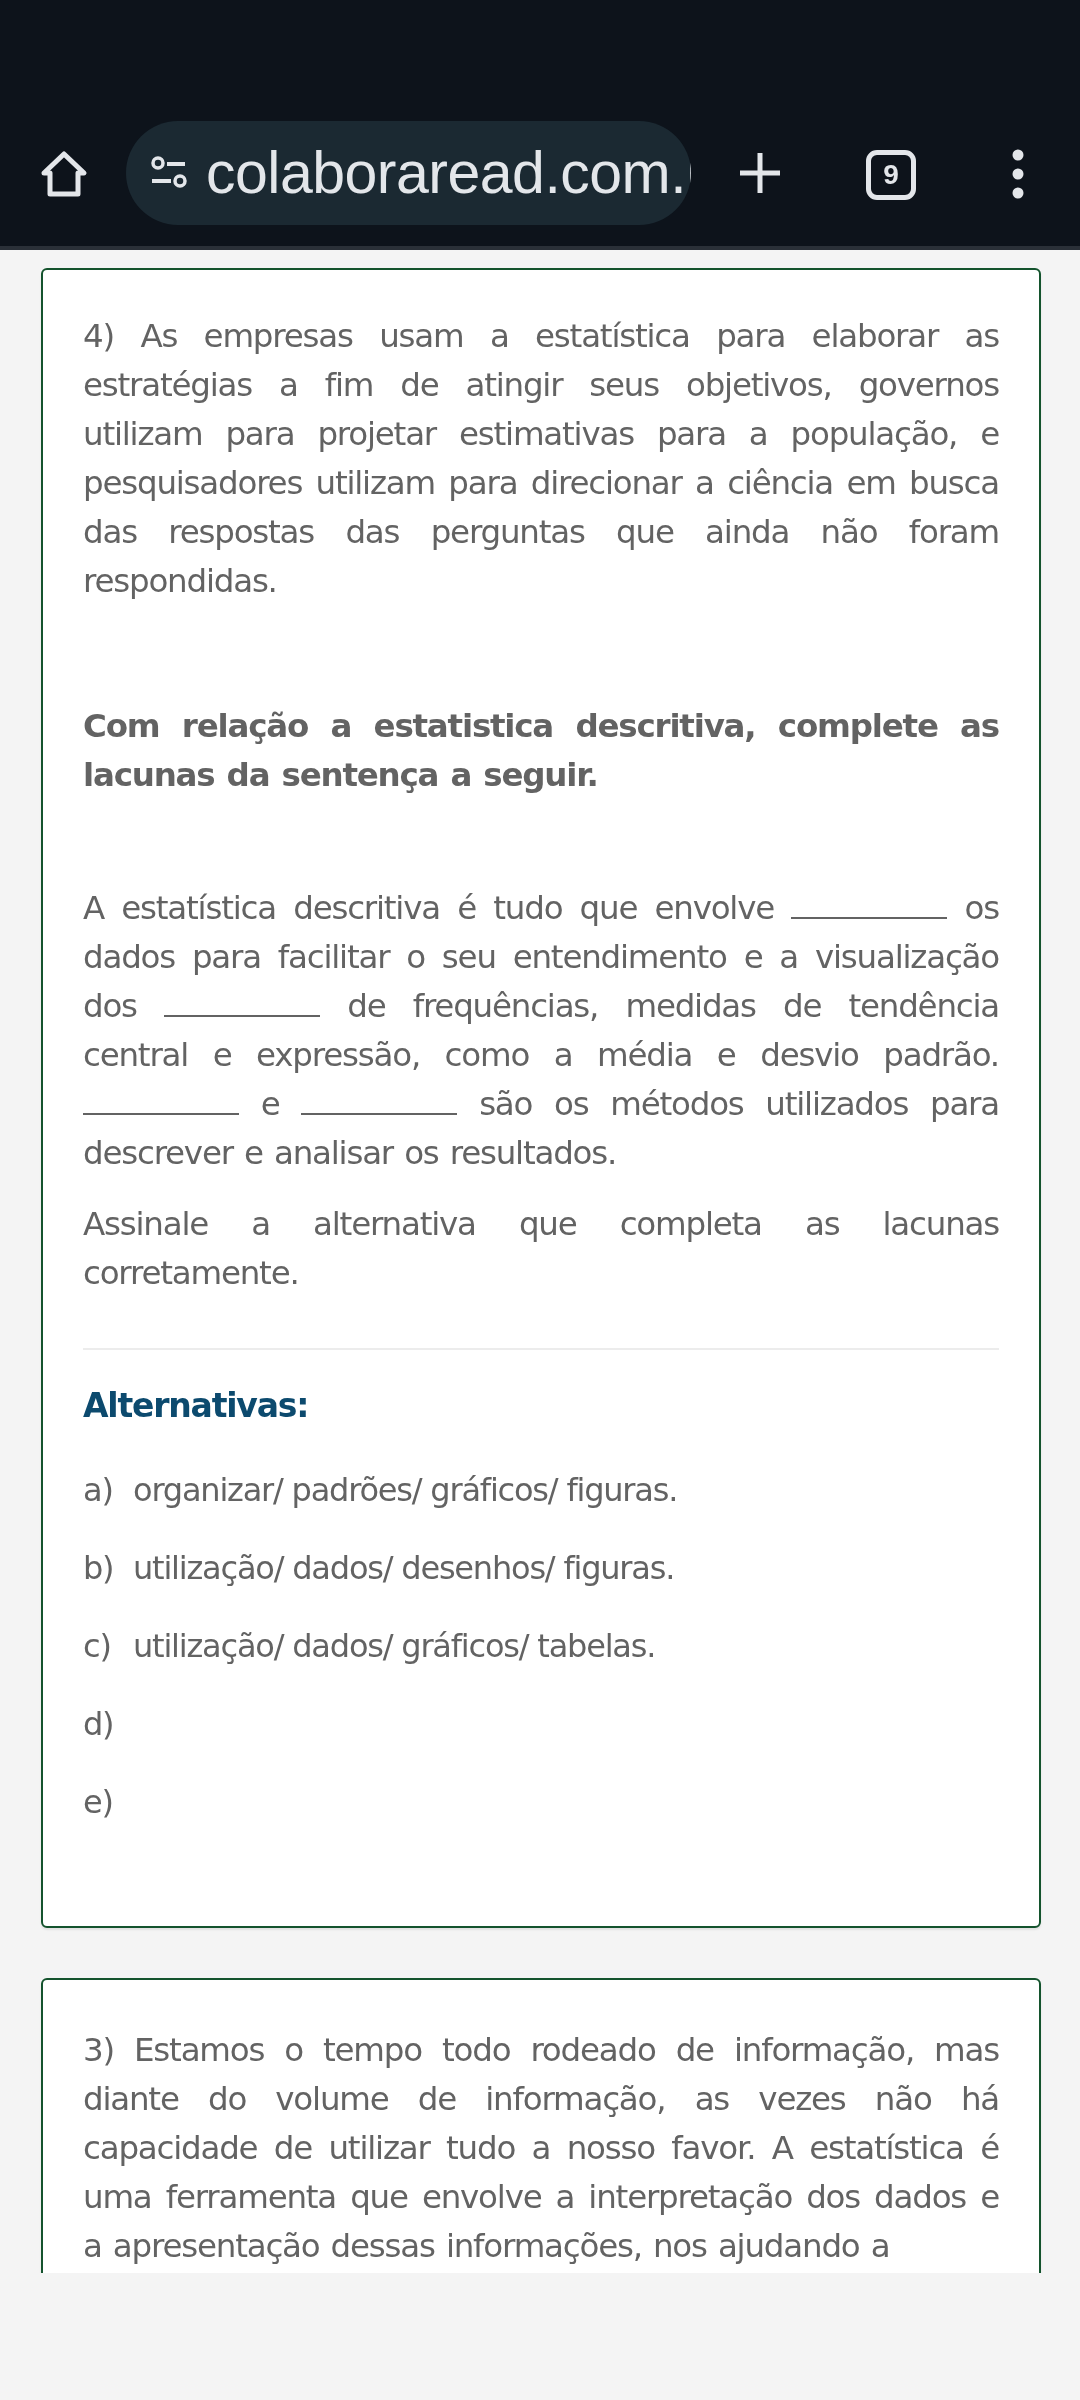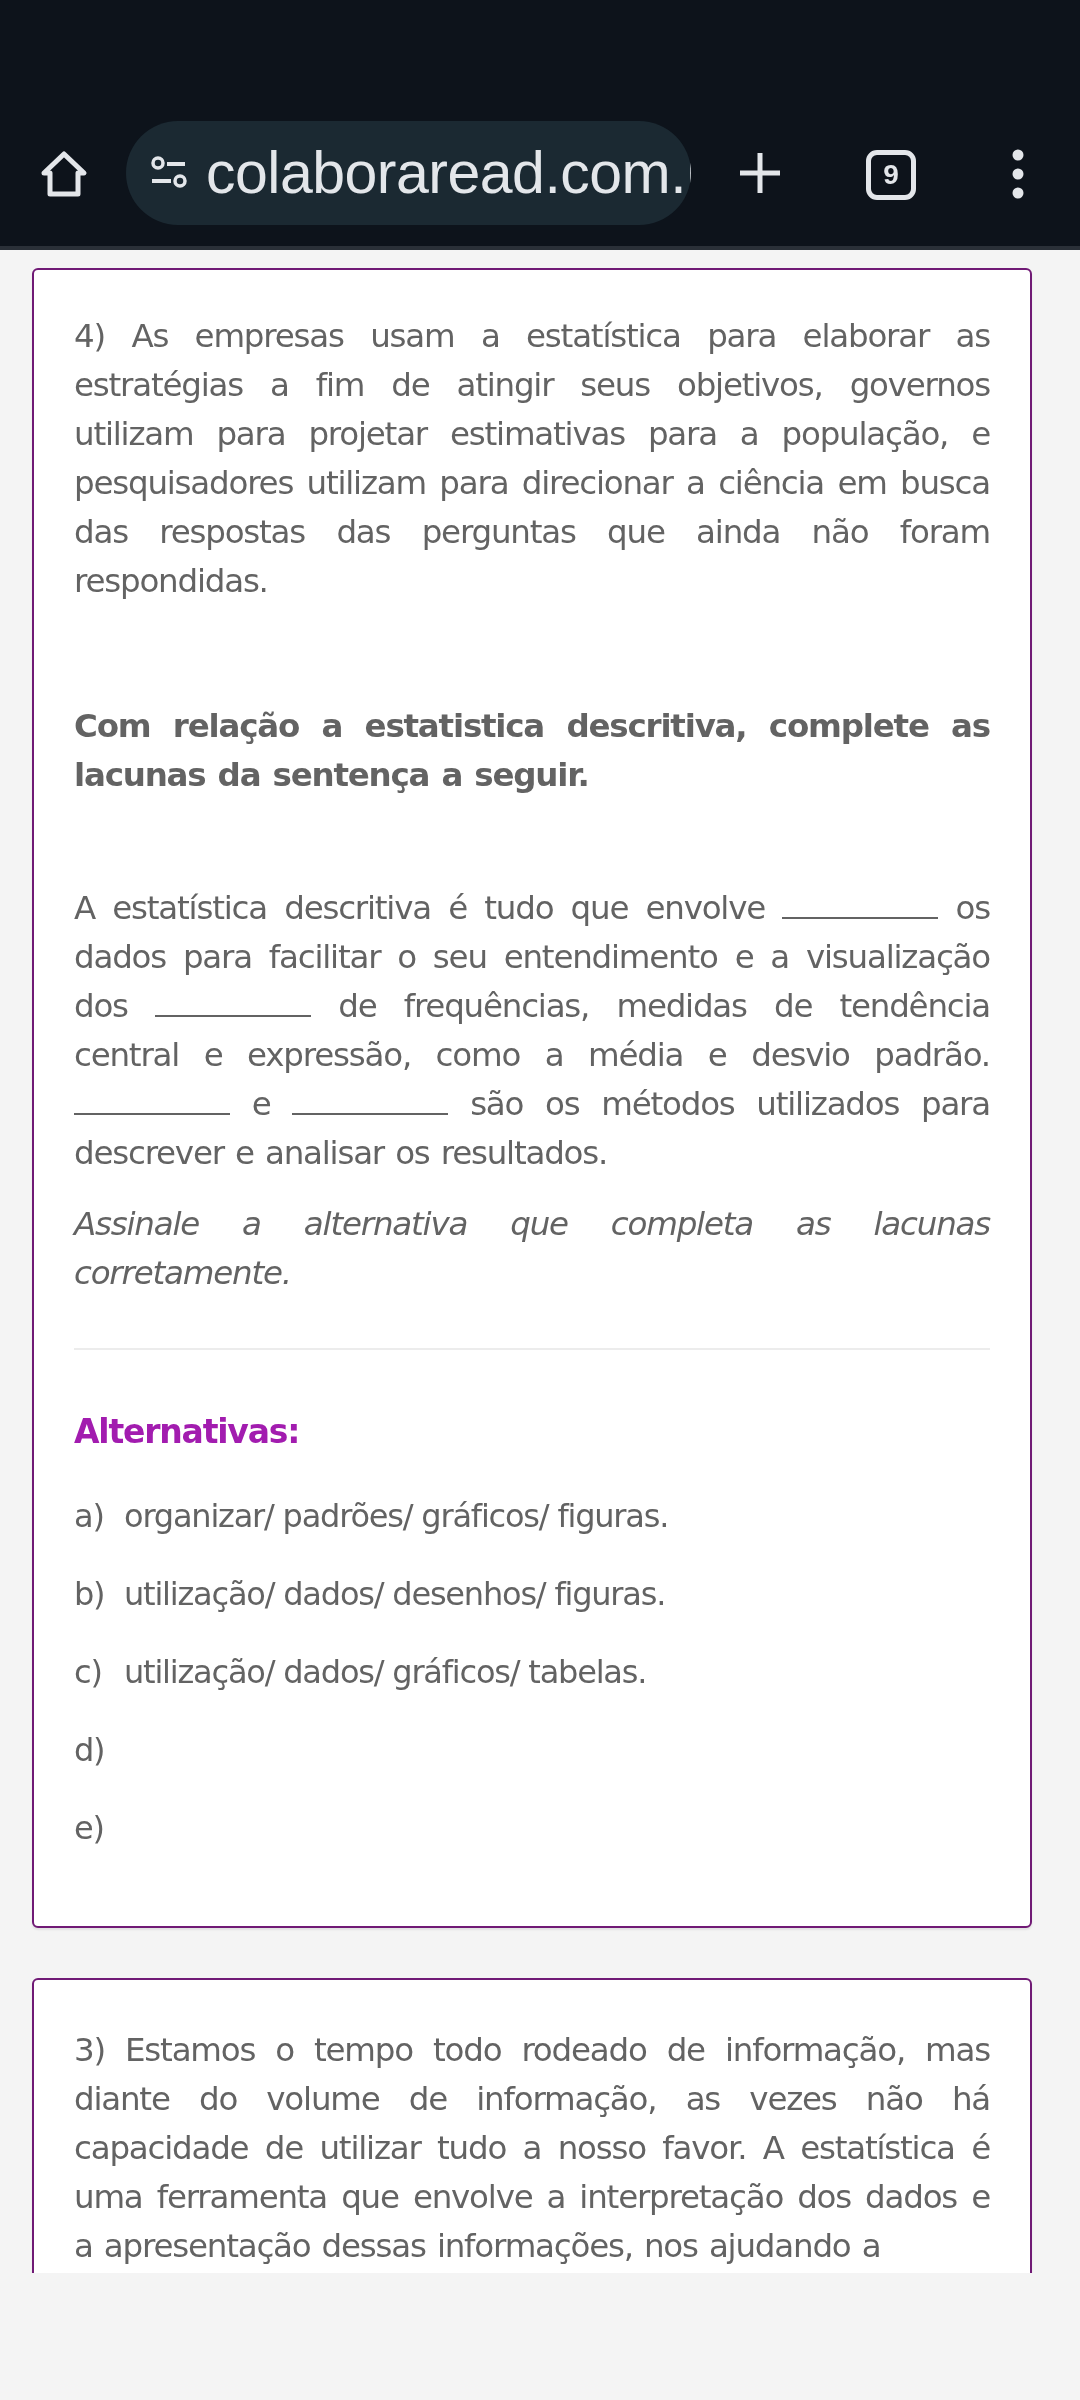--- a/index.html
+++ b/index.html
@@ -12,33 +12,33 @@
 
   .home-btn { position: absolute; left: 34px; top: 144px; width: 60px; height: 60px; display: flex; align-items: center; justify-content: center; }
   .omnibox { position: absolute; left: 126px; top: 121px; width: 565px; height: 104px; border-radius: 52px; background: #1b2932; display: flex; align-items: center; overflow: hidden; }
   .site-icon { width: 46px; height: 46px; margin-left: 20px; flex: none; display: flex; align-items: center; justify-content: center; }
   .url-text { color: #e3e6ea; font-family: "Liberation Sans", sans-serif; font-size: 59px; margin-left: 14px; white-space: nowrap; letter-spacing: -0.5px; }
   .new-tab-btn { position: absolute; left: 730px; top: 142px; width: 60px; height: 62px; display: flex; align-items: center; justify-content: center; }
   .tabs-btn { position: absolute; left: 866px; top: 150px; width: 50px; height: 50px; border: 5px solid #e3e6ea; border-radius: 11px; display: flex; align-items: center; justify-content: center; color: #e3e6ea; font-family: "Liberation Sans", sans-serif; font-weight: bold; font-size: 28px; }
   .menu-btn { position: absolute; left: 1000px; top: 146px; width: 36px; height: 56px; display: flex; align-items: center; justify-content: center; }
 
   .page { position: absolute; left: 0; top: 250px; width: 1080px; height: 2023px; overflow: hidden; background: #f4f4f4; }
-  .card { position: absolute; left: 32px; width: 1000px; background: #ffffff; border: 2px solid #701a75; border-radius: 6px; box-shadow: 0 2px 2px rgba(0,0,0,0.08); padding: 0 40px; }
+  .card { position: absolute; left: 41px; width: 1000px; background: #ffffff; border: 2px solid #14532d; border-radius: 6px; box-shadow: 0 2px 2px rgba(0,0,0,0.08); padding: 0 40px; }
   .card-q4 { top: 18px; height: 1660px; }
   .card-q5 { top: 1728px; height: 600px; }
 
   .para { color: #636363; font-size: 32.5px; line-height: 49px; text-align: justify; font-family: "DejaVu Sans", sans-serif; letter-spacing: -1.2px; word-spacing: 2px; }
   .p1 { margin-top: 42px; }
   .p2 { margin-top: 96px; font-weight: bold; }
   .p3 { margin-top: 84px; }
-  .p4 { margin-top: 22px; font-style: italic; }
+  .p4 { margin-top: 22px; }
   .blank { display: inline-block; width: 156px; border-bottom: 2px solid #636363; height: 30px; vertical-align: baseline; }
 
   .divider { margin-top: 50px; height: 2px; background: #ececec; }
-  .alt-heading { margin-top: 62px; font-weight: bold; color: #a21caf; font-size: 33px; letter-spacing: -1.2px; }
+  .alt-heading { margin-top: 36px; font-weight: bold; color: #0c4a6e; font-size: 33px; letter-spacing: -1.2px; }
   .alt-list { margin-top: 24px; }
   .alt-item { display: flex; align-items: baseline; height: 78px; padding-top: 22px; color: #636363; font-size: 32px; letter-spacing: -1.2px; cursor: pointer; }
   .alt-letter { width: 50px; flex: none; }
   .alt-text { }
 
   .bottom-area { position: absolute; left: 0; top: 2273px; width: 1080px; height: 127px; background: #f4f4f4; }
 </style>
 </head>
 <body>
 

